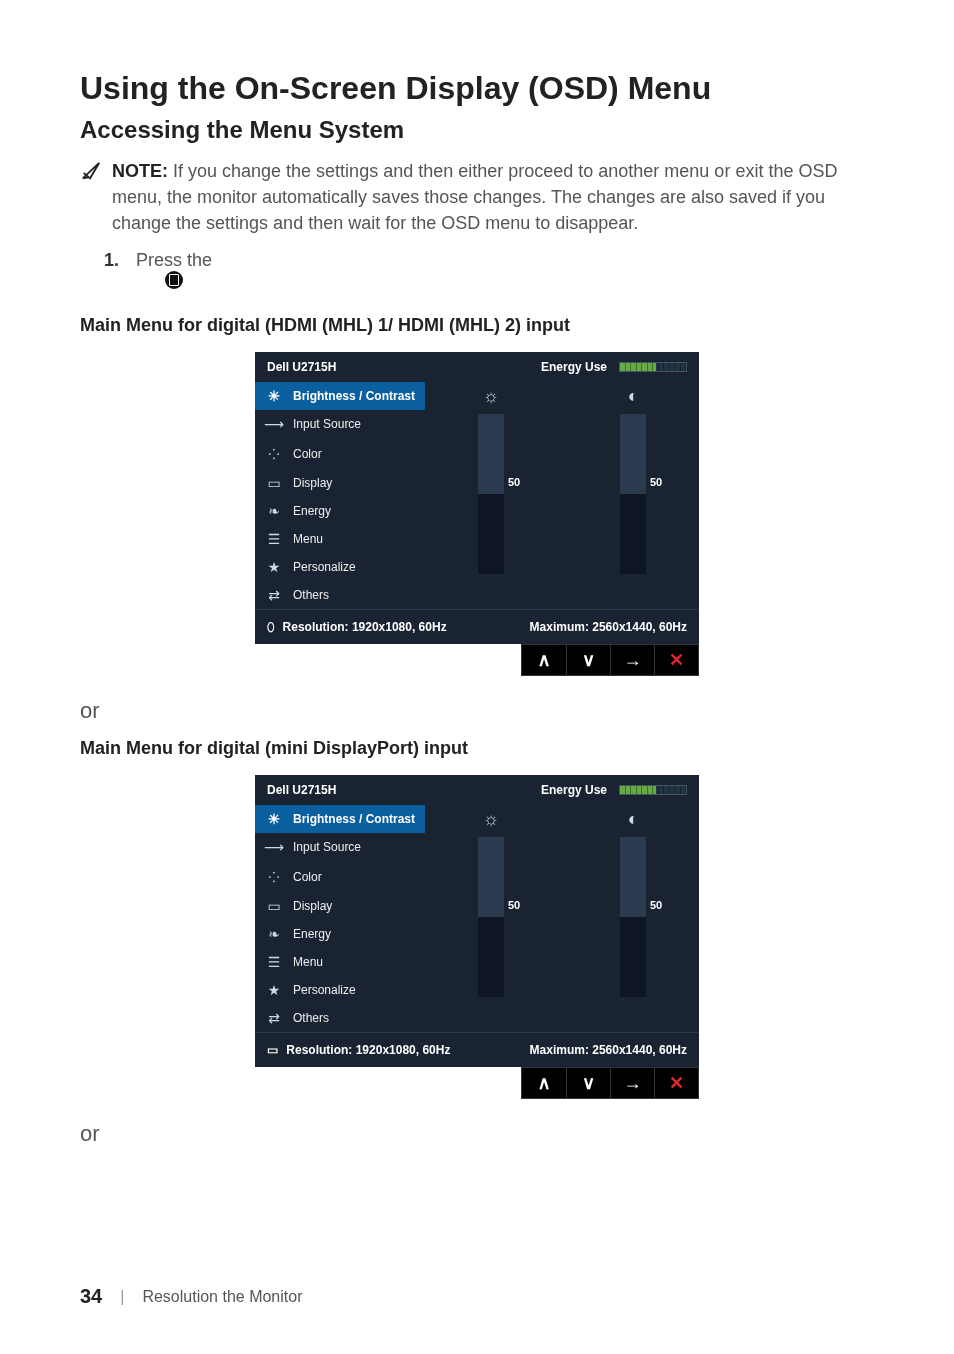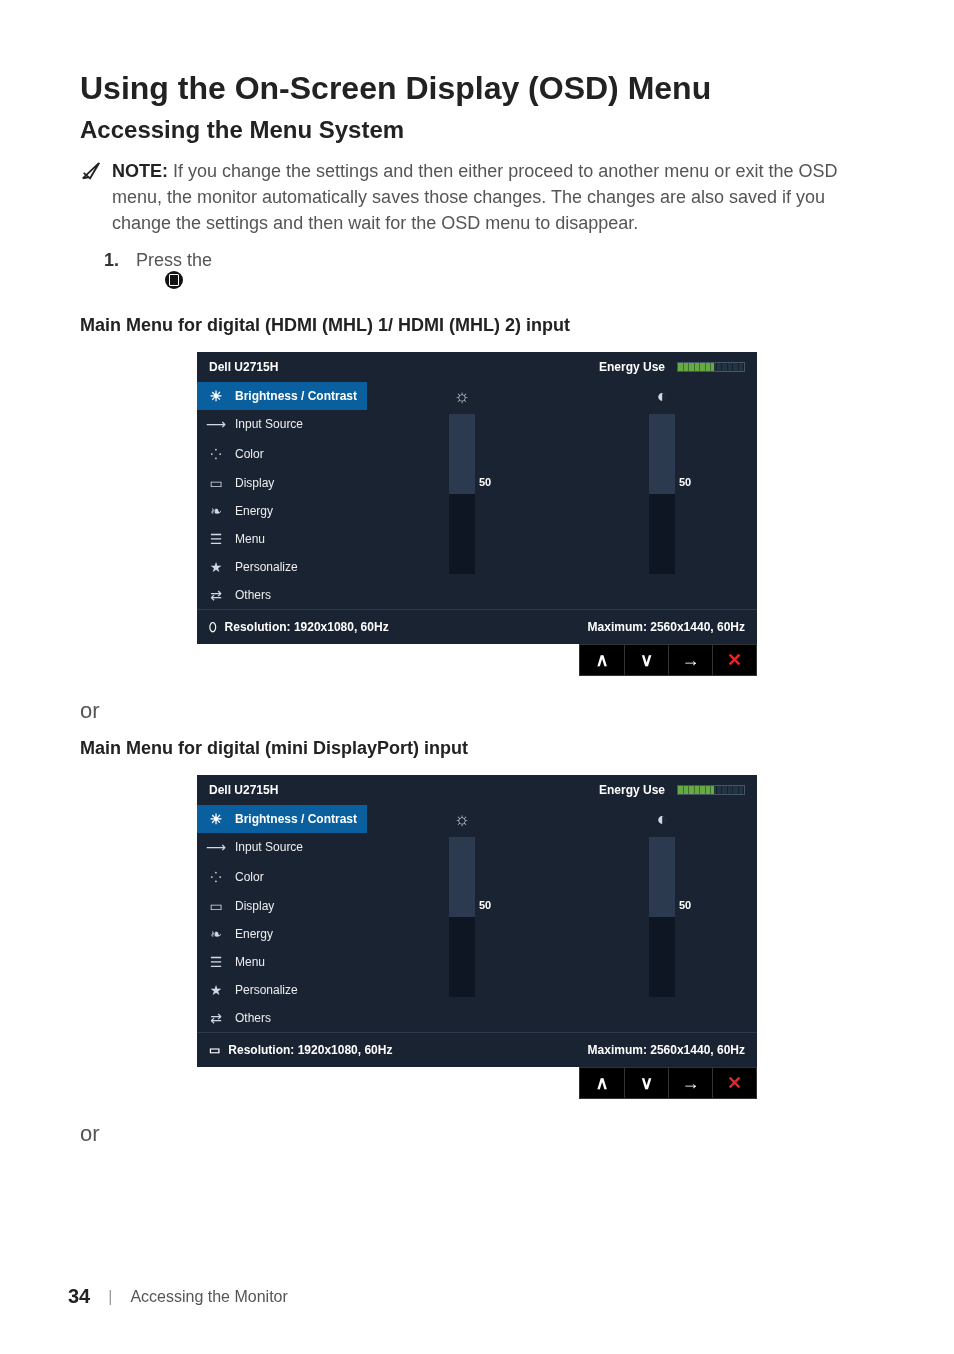--- a/index.html
+++ b/index.html
@@ -85,21 +85,21 @@
     color: #222;
     margin-bottom: 16px;
     margin-top: 4px;
   }
   .osd-wrap {
     display:flex;
     justify-content:center;
     margin-bottom: 22px;
   }
   .osd {
-    width: 560px;
+    width: 444px;
     background: #1a2332;
     color: #fff;
     font-size: 12px;
   }
   .osd-header {
     display:flex;
     justify-content:space-between;
     align-items:center;
     padding: 8px 12px;
     font-weight:700;
@@ -214,21 +214,21 @@
   .c-white{color:#fff;}
   .c-red{color:#e02828;}
   .or-text {
     font-size: 22px;
     color: #555;
     margin: 4px 0 14px 0;
   }
   .page-footer {
     position:absolute;
     bottom: 46px;
-    left: 68px;
+    left: 80px;
     display:flex;
     align-items:center;
     gap:18px;
     font-size:16px;
     color:#555;
   }
   .page-num {
     font-size:20px;
     font-weight:700;
     color:#222;
@@ -454,14 +454,14 @@
       </div>
     </div>
   </div>
 
   <div class="or-text">or</div>
 </div>
 
 <div class="page-footer">
   <span class="page-num">34</span>
   <span class="divider">|</span>
-  <span>Accessing the Monitor</span>
+  <span>Resolution the Monitor</span>
 </div>
 
 </body></html>

